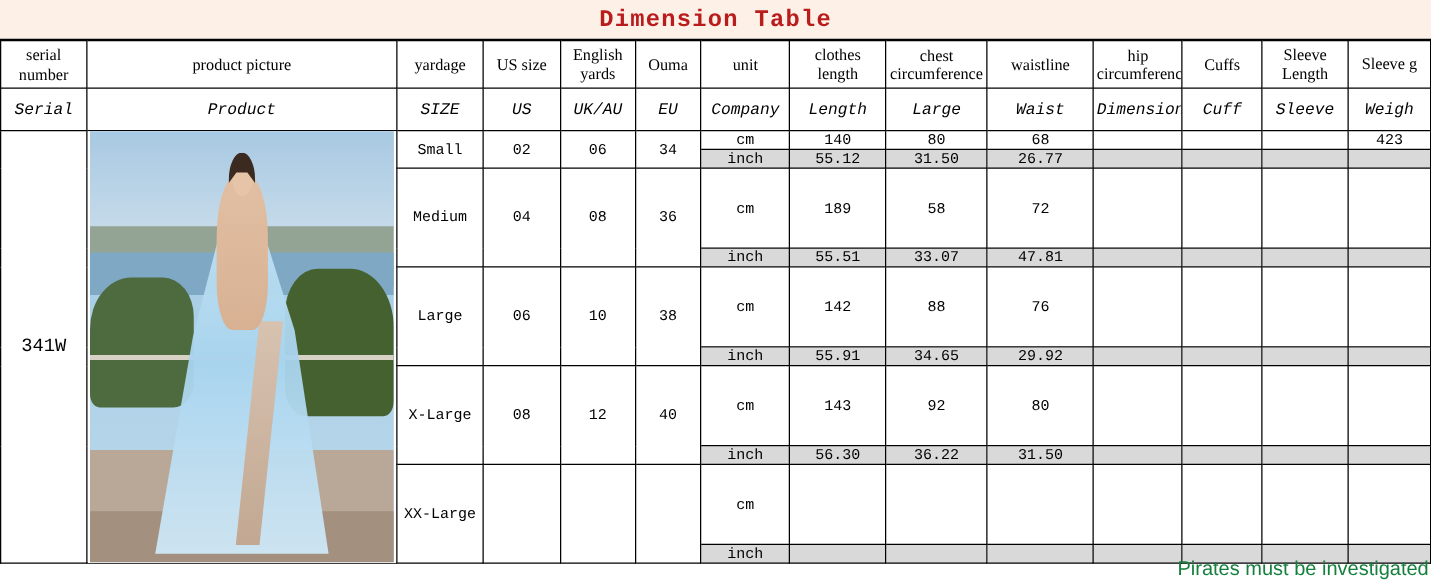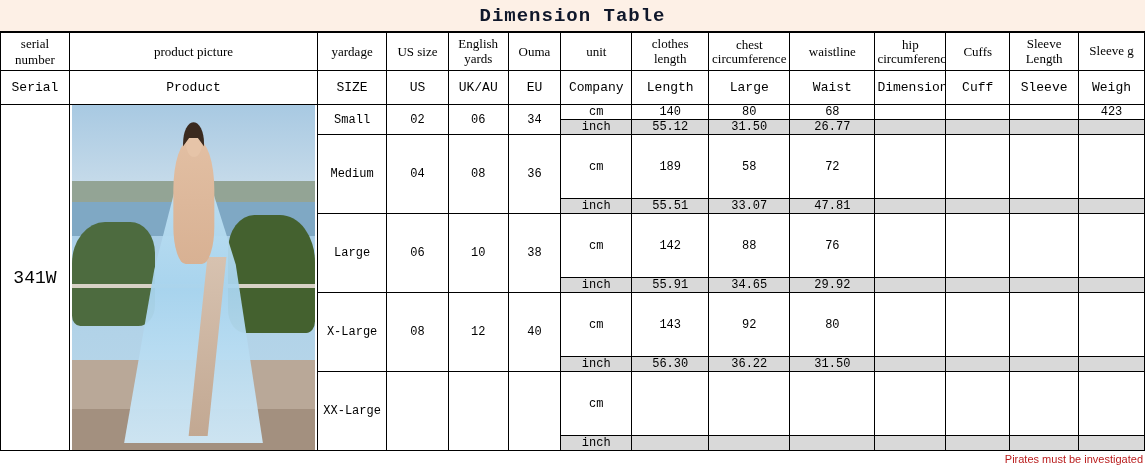--- a/index.html
+++ b/index.html
@@ -21,40 +21,40 @@
     border-bottom: 1px solid #000;
     display: flex;
     align-items: center;
     justify-content: center;
   }
   .title-bar .title {
     font-family: "Liberation Mono", monospace;
     font-size: 19px;
     font-weight: bold;
     letter-spacing: 1px;
-    color: #0f172a;
+    color: #b91c1c;
   }
   table.dim {
     border-collapse: collapse;
     table-layout: fixed;
     width: 1145px;
     font-size: 12px;
   }
   table.dim td, table.dim th {
     border: 1px solid #000;
     text-align: center;
     vertical-align: middle;
     padding: 0 2px;
     font-weight: normal;
     color: #000;
     background: #fff;
     overflow: hidden;
   }
   .hdr1 td { height: 38px; font-size: 13px; font-family: Liberation Serif, serif; }
-  .hdr2 td { height: 34px; font-size: 13px; background:#fff; }
+  .hdr2 td { height: 34px; font-size: 13px; background:#fff;font-style:italic; }
   .small-hdr { font-size: 9px; line-height: 1.05; }
   .two-line { font-size: 11px; line-height: 1.1; }
   .shade { background: #d9d9d9 !important; }
   .photo-cell {
     padding: 0;
     height: 346px;
     overflow: hidden;
     position: relative;
   }
   .photo {
@@ -103,22 +103,22 @@
   .ph-split {
     position:absolute; left:52%; bottom:4%;
     width:8%; height:52%;
     background: linear-gradient(#d7c2b0,#c2a892);
     transform: skewX(-6deg);
   }
   .watermark {
     position: absolute;
     right: 2px;
     bottom: 0px;
-    color: #b91c1c;
-    font-size: 11px;
+    color: #15803d;
+    font-size: 16px;
     font-family: "Liberation Sans", sans-serif;
     z-index: 5;
     margin-left: 32px;
   }
 </style>
 </head>
 <body>
 
 <div id="page">
 
@@ -173,21 +173,21 @@
       <td>Length</td>
       <td>Large</td>
       <td>Waist</td>
       <td>Dimension</td>
       <td>Cuff</td>
       <td>Sleeve</td>
       <td>Weigh</td>
     </tr>
 
     <tr>
-      <td rowspan="10" style="font-size:18px;">341W</td>
+      <td rowspan="10" style="font-size:15px;">341W</td>
       <td rowspan="10" class="photo-cell">
         <div class="photo">
           <div class="ph-sky"></div>
           <div class="ph-hill"></div>
           <div class="ph-sea"></div>
           <div class="ph-green-l"></div>
           <div class="ph-green-r"></div>
           <div class="ph-rail"></div>
           <div class="ph-floor"></div>
           <div class="ph-floor2"></div>

